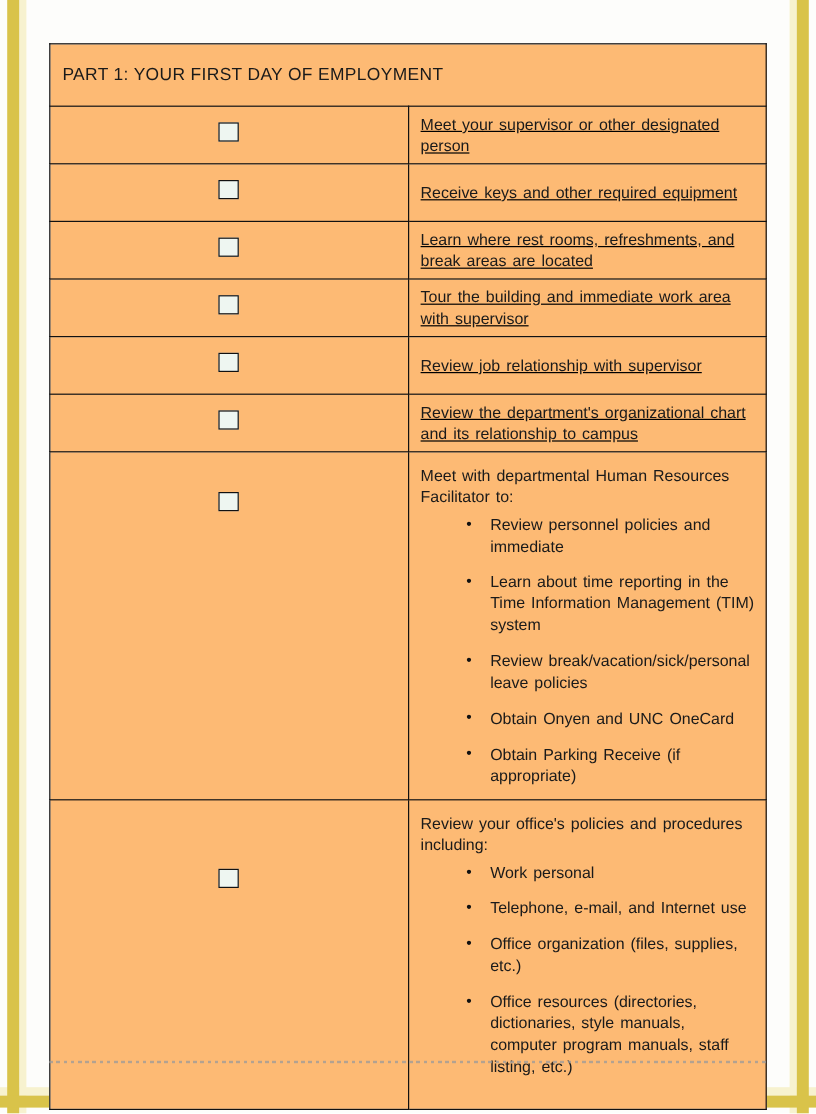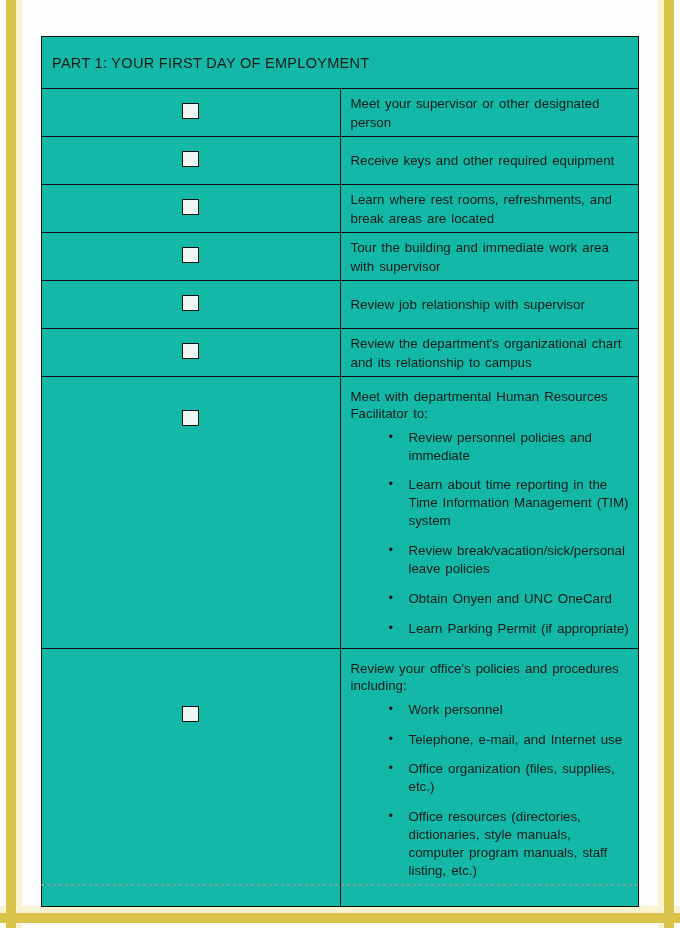--- a/index.html
+++ b/index.html
@@ -53,21 +53,21 @@
     top: 36px;
     width: 598px;
     border-collapse: collapse;
     table-layout: fixed;
     background: #fdfdfb;
   }
   .checklist td {
     border: 1px solid #111111;
     vertical-align: top;
     padding: 0;
-    background: #14b8a6;
+    background: #fdba74;
   }
 
   .hdr-cell {
     height: 51px;
     padding: 0 0 0 10px !important;
     vertical-align: middle !important;
   }
   .hdr-text {
     font-size: 14.5px;
     color: #1a1a1a;
@@ -89,21 +89,21 @@
   }
   .cb-cell.mid  { vertical-align: middle; }
   .cb-cell.top  { vertical-align: top; }
   .cb-cell.top .box { margin-top: 33px; }
   .cb-cell.top2 .box { margin-top: 57px; }
   .cb-cell.top2 { vertical-align: top; }
 
   .txt-cell {
     padding: 0 6px 0 10px !important;
   }
-  .simple-row td { height: 47px; }
+  .simple-row td { height: 47px; text-decoration: underline; }
   .simple-row .txt-cell {
     vertical-align: middle !important;
   }
   .row-text {
     font-size: 13.3px;
     color: #1a1a1a;
     line-height: 1.35;
     word-spacing: 1.3px;
   }
 
@@ -238,33 +238,33 @@
       <td class="cb-cell top">
         <span class="box"></span>
       </td>
       <td class="txt-cell group-cell">
         <p class="group-lead">Meet with departmental Human Resources  Facilitator  to:</p>
         <ul class="bullets">
           <li>Review personnel  policies  and immediate</li>
           <li>Learn about time reporting  in the Time Information  Management  (TIM) system</li>
           <li>Review break/vacation/sick/personal  leave policies</li>
           <li>Obtain Onyen and UNC OneCard</li>
-          <li>Learn Parking  Permit (if appropriate)</li>
+          <li>Obtain Parking  Receive (if appropriate)</li>
         </ul>
       </td>
     </tr>
 
     <tr class="tall-b">
       <td class="cb-cell top2">
         <span class="box"></span>
       </td>
       <td class="txt-cell group-cell">
         <p class="group-lead">Review your office's policies  and procedures  including:</p>
         <ul class="bullets">
-          <li>Work personnel</li>
+          <li>Work personal</li>
           <li>Telephone,  e-mail, and Internet  use</li>
           <li>Office organization  (files, supplies,  etc.)</li>
           <li>Office resources  (directories,  dictionaries,  style manuals,  computer  program manuals,  staff listing,  etc.)</li>
 
         </ul>
       </td>
     </tr>
 
   </tbody>
 </table>

